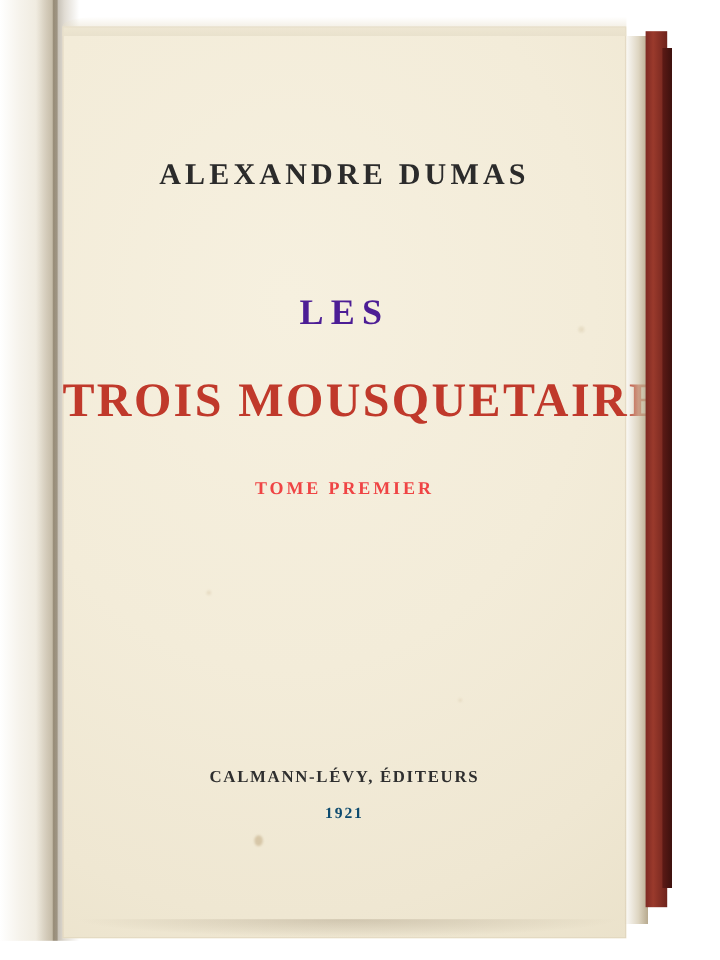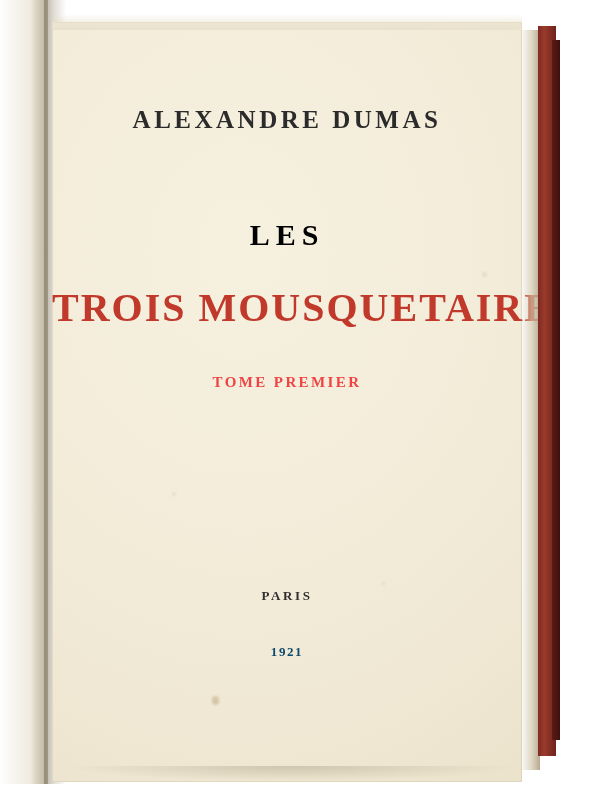--- a/index.html
+++ b/index.html
@@ -135,42 +135,42 @@
     bottom: 14px;
     width: 500px;
     height: 20px;
     background: radial-gradient(60% 100% at 50% 0%, rgba(150,135,110,0.35) 0%, rgba(255,255,255,0) 75%);
   }
 
   
   .title-block {
     position: absolute;
     left: 52px;
-    top: 6px;
+    top: 32px;
     width: 470px;
     height: 680px;
     text-align: center;
   }
   .author {
     position: absolute;
     left: 0; right: 0;
     top: 100px;
     font-size: 25px;
     letter-spacing: 3.5px;
     color: #2b2b2b;
     font-family: "Liberation Serif", serif;
     font-weight: 700;
   }
   .t-les {
     position: absolute;
     left: 0; right: 0;
     top: 212px;
     font-size: 30px;
     letter-spacing: 6px;
-    color: #000000;
+    color: #4c1d95;
     font-weight: 700;
   }
   .t-main {
     position: absolute;
     left: 0; right: 0;
     top: 278px;
     font-size: 40px;
     letter-spacing: 2px;
     color: #c0392b;
     font-weight: 700;
@@ -229,21 +229,21 @@
     <div class="spot s3"></div>
     <div class="spot s4"></div>
   </div>
   <div class="page-top-edge"></div>
 
   <div class="title-block">
     <div class="author">ALEXANDRE DUMAS</div>
     <div class="t-les">LES</div>
     <div class="t-main">TROIS MOUSQUETAIRES</div>
     <div class="t-tome">TOME PREMIER</div>
-    <div class="imprint-city">PARIS</div>
+    <div class="imprint-pub">CALMANN-LÉVY, ÉDITEURS</div>
     <div class="imprint-year">1921</div>
   </div>
 
   <div class="cover-edge"></div>
   <div class="cover"></div>
   <div class="cover-outer"></div>
   <div class="right-white"></div>
   <div class="bottom-shadow"></div>
   <div class="bottom-white"></div>
 </div>

